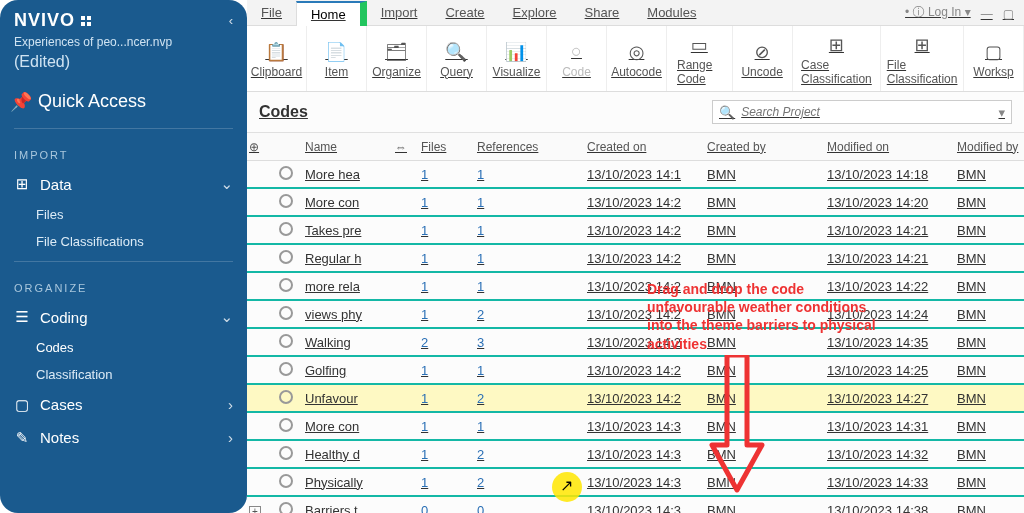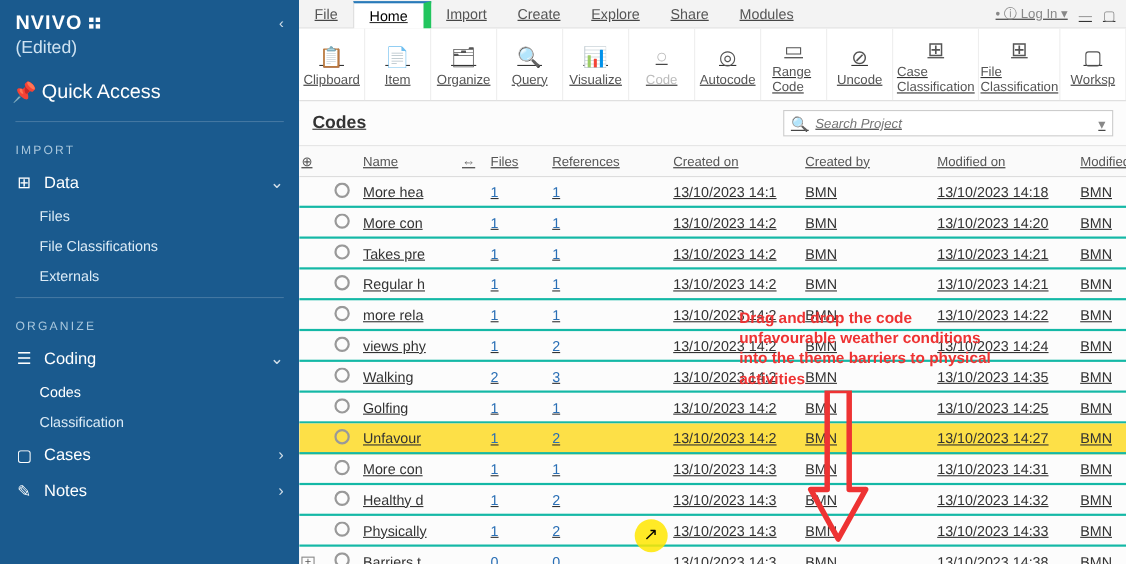--- a/index.html
+++ b/index.html
@@ -1,19 +1,19 @@
 <!DOCTYPE html>
 <html><head>
 <meta charset="utf-8">
 <style>
   * { box-sizing: border-box; margin: 0; padding: 0; }
   body { font-family: "Segoe UI", Arial, sans-serif; font-size: 13px; color: #333; background: #fff; overflow: hidden; }
   .app { display: flex; width: 1024px; height: 513px; }
   
-  .sidebar { width: 272px; background: #1a5a8e; color: #fff; display: flex; flex-direction: column; }
+  .sidebar { width: 247px; background: #1a5a8e; color: #fff; display: flex; flex-direction: column; border-radius: 18px; }
   .brand { padding: 10px 14px 4px; display: flex; align-items: center; gap: 6px; }
   .brand-name { font-size: 18px; font-weight: 600; letter-spacing: 1px; }
   .brand-dots { display: grid; grid-template-columns: 4px 4px; grid-gap: 2px; }
   .brand-dots span { width:4px;height:4px;background:#fff; }
   .collapse-chev { margin-left:auto; opacity:.8; }
   .project-name { padding: 0 14px 4px; font-size: 12px; color: #cfe3f2; }
   .edited { padding: 0 14px 10px; font-size: 16px; color: #cfe3f2; }
   .quick { padding: 10px 14px; font-size: 18px; font-weight: 500; display:flex; align-items:center; gap:8px; }
   .section-label { padding: 14px 14px 6px; font-size: 11px; letter-spacing: 2px; color: #a9c7dd; }
   .nav-group-head { padding: 8px 14px; display:flex; align-items:center; gap:10px; font-size:15px; cursor:pointer; }
@@ -35,21 +35,21 @@
   .content-head { display:flex; align-items:center; padding:8px 12px; border-bottom:1px solid #e0e0e0; }
   .content-title { font-size:16px; font-weight:600; color:#333; }
   .search-wrap { margin-left:auto; display:flex; align-items:center; border:1px solid #ccc; background:#fff; height:24px; width:300px; padding:0 6px; gap:6px; color:#888; }
   .search-wrap input { border:none; outline:none; flex:1; font-size:12px; font-style:italic; color:#666; }
   
   .table { flex:1; overflow:hidden; }
   .thead, .trow { display:grid; grid-template-columns: 30px 26px 90px 26px 56px 110px 120px 120px 130px 90px; align-items:center; }
   .thead { border-bottom:1px solid #ddd; color:#555; font-size:12px; height:28px; background:#fafafa; }
   .thead > div { padding: 0 2px; }
   .trow { height:28px; font-size:13px; color:#333; border-bottom:2px solid #14b8a6; }
-  .trow.sel { background:#fde047; }
+  .trow.sel { background:#fef9c3; }
   .trow > div { padding: 0 2px; white-space:nowrap; overflow:hidden; text-overflow:ellipsis; }
   .circle { width:14px; height:14px; border:2px solid #999; border-radius:50%; display:inline-block; }
   .expand-box { width:12px;height:12px;border:1px solid #888; display:inline-flex; align-items:center; justify-content:center; font-size:10px; line-height:1; color:#555;}
   .blue { color:#2a6fb5; }
   
   .anno { position:absolute; left:400px; top:280px; color:#e33; font-weight:600; font-size:14px; line-height:1.3; z-index:10; pointer-events:none; }
   .arrow { position:absolute; left:460px; top:355px; z-index:9; pointer-events:none; }
   .cursor-marker { position:absolute; left:305px; top:472px; width:30px;height:30px;border-radius:50%;background:rgba(255,230,0,.85); z-index:5; pointer-events:none; }
   .cursor-marker::after { content:"↖"; position:absolute; left:8px; top:4px; color:#000; font-size:16px; transform:scaleX(-1);}
 </style>
@@ -62,35 +62,35 @@
     <div class="brand">
       <span class="brand-name">NVIVO</span>
       <span class="brand-dots">
           <span></span>
           <span></span>
           <span></span>
           <span></span>
         </span>
       <span class="collapse-chev">‹</span>
     </div>
+    <div class="project-name">Experiences of peo...ncer.nvp</div>
     <div class="edited">(Edited)</div>
     <div class="quick">
       <span class="icon">📌</span>
       <span>Quick Access</span>
     </div>
     <div class="divider"></div>
     <div class="section-label">IMPORT</div>
     <div class="nav-group-head">
       <span class="icon">⊞</span>
       <span>Data</span>
       <span class="chev">⌄</span>
     </div>
     <div class="nav-sub">Files</div>
     <div class="nav-sub">File Classifications</div>
-    <div class="nav-sub">Externals</div>
     <div class="divider"></div>
     <div class="section-label">ORGANIZE</div>
     <div class="nav-group-head">
       <span class="icon">☰</span>
       <span>Coding</span>
       <span class="chev">⌄</span>
     </div>
     <div class="nav-sub active">Codes</div>
     <div class="nav-sub">Classification</div>
     <div class="nav-group-head">

